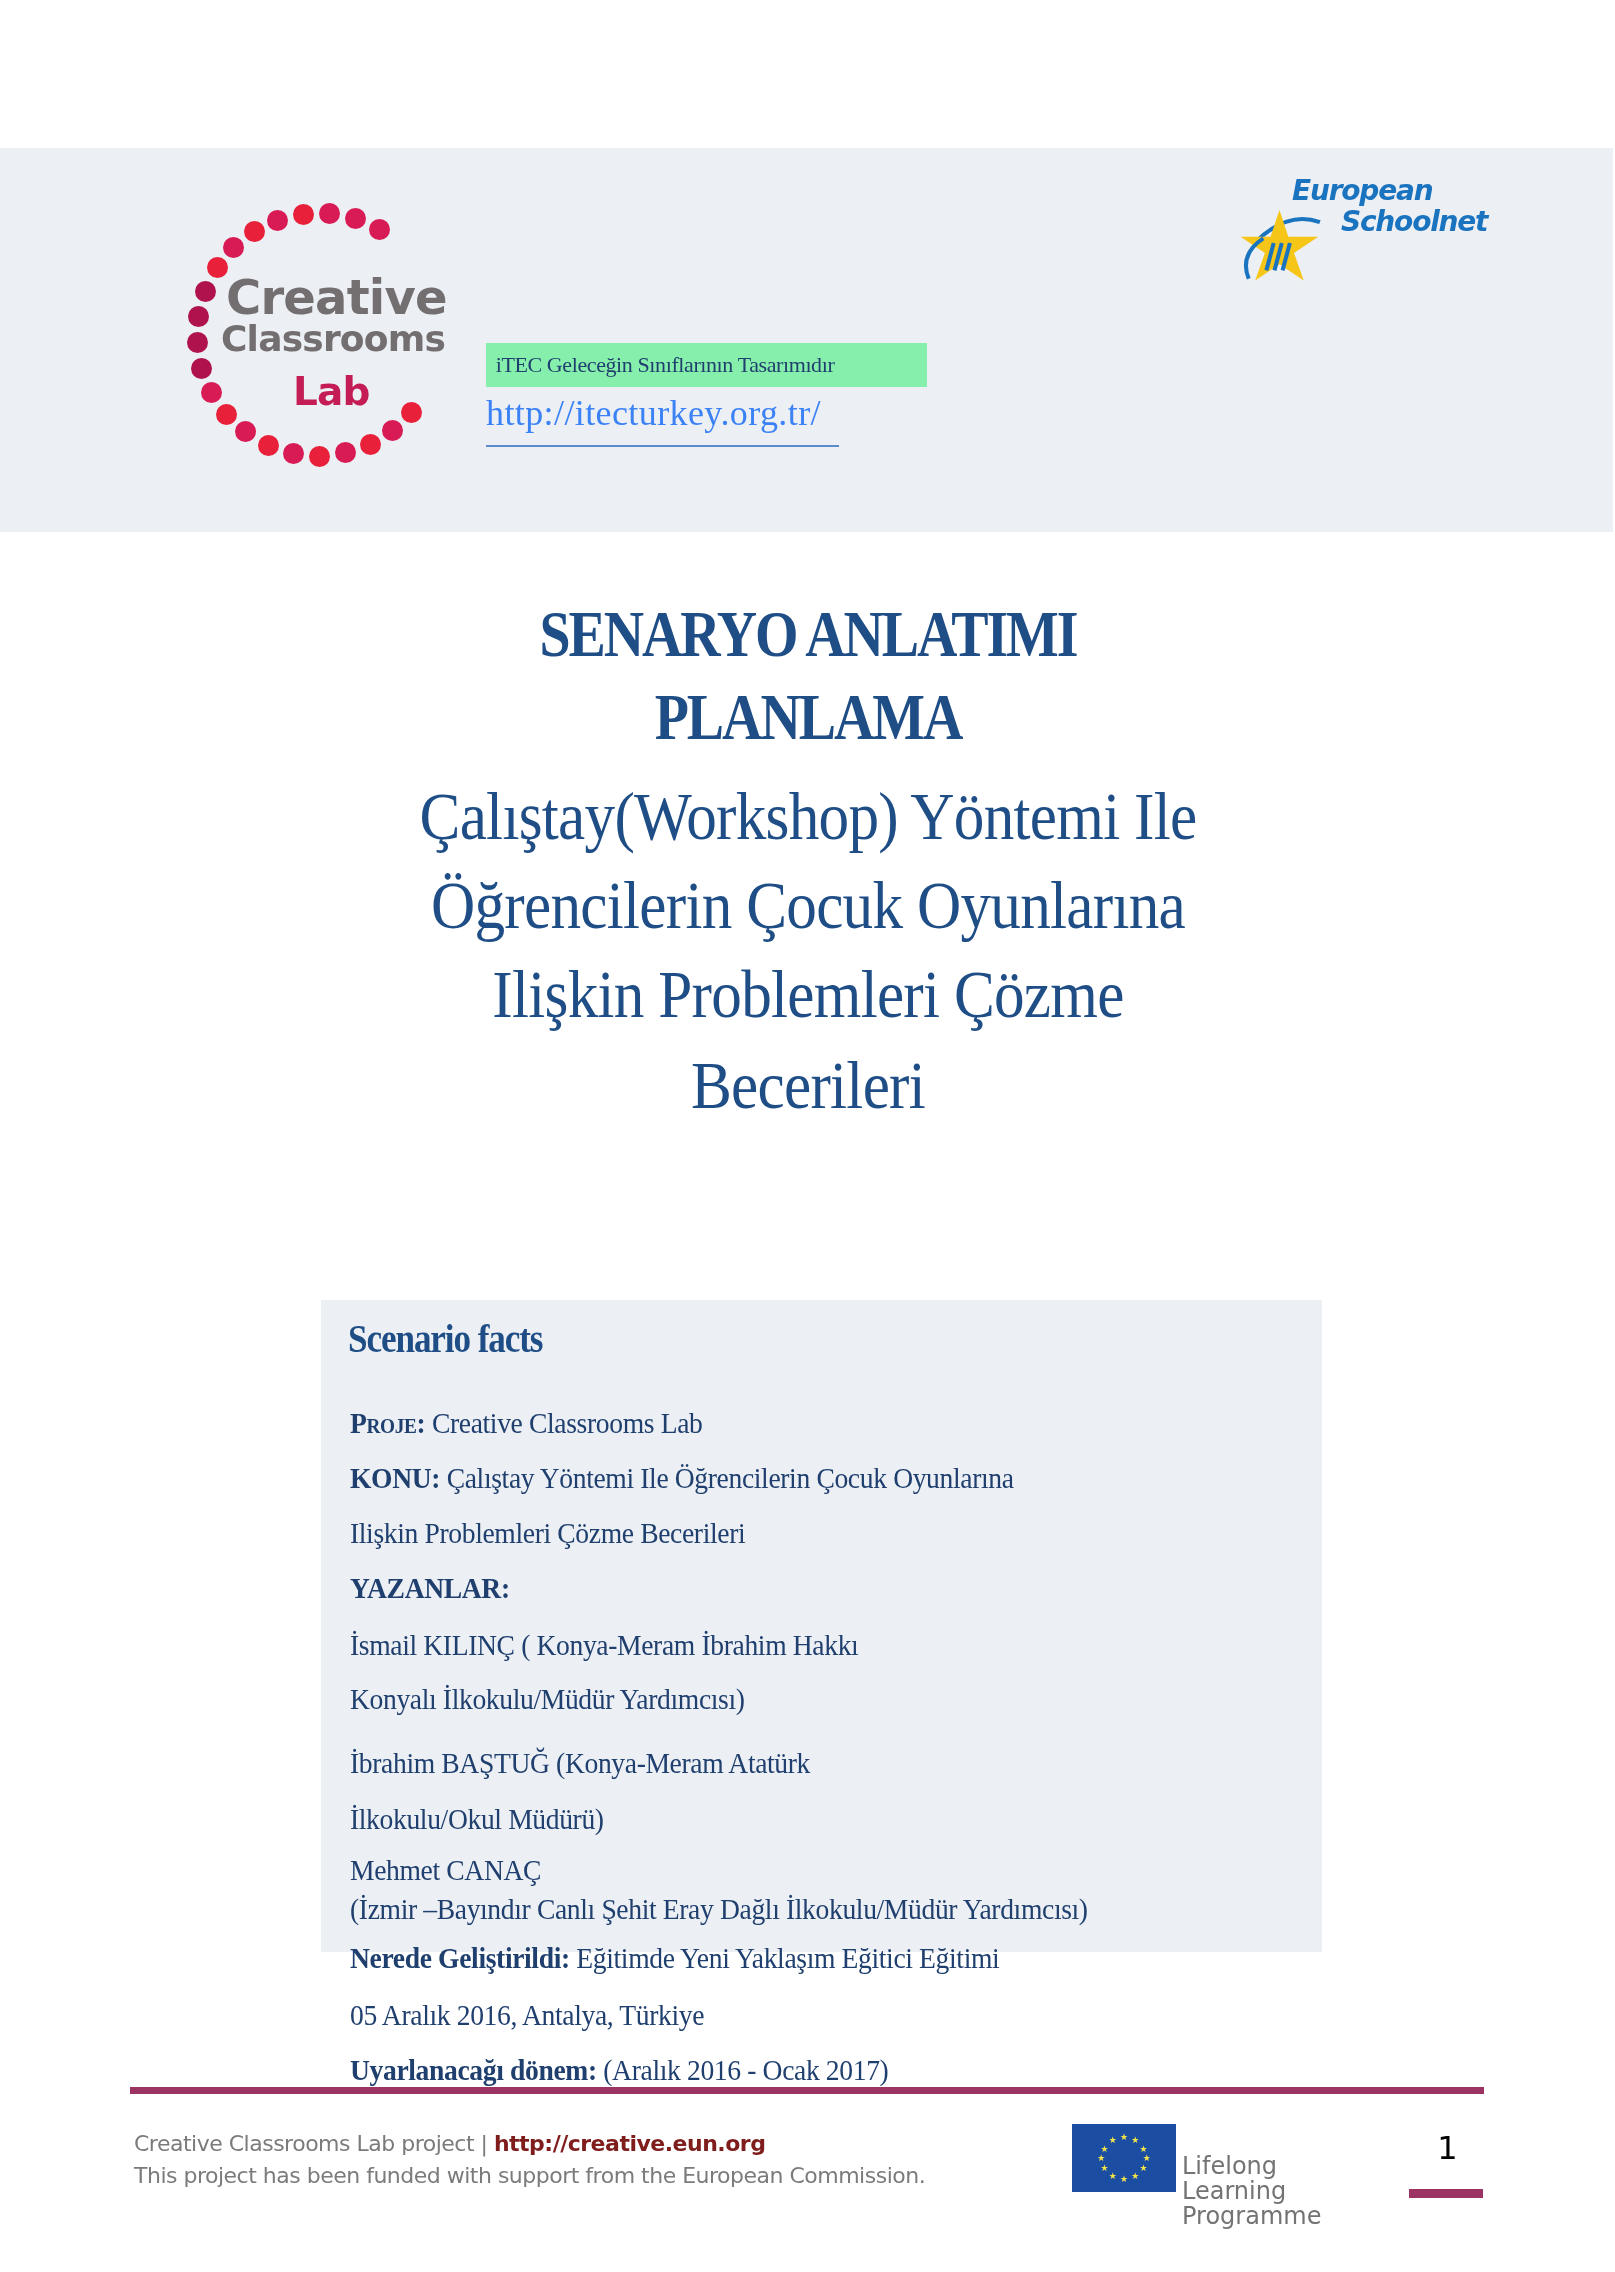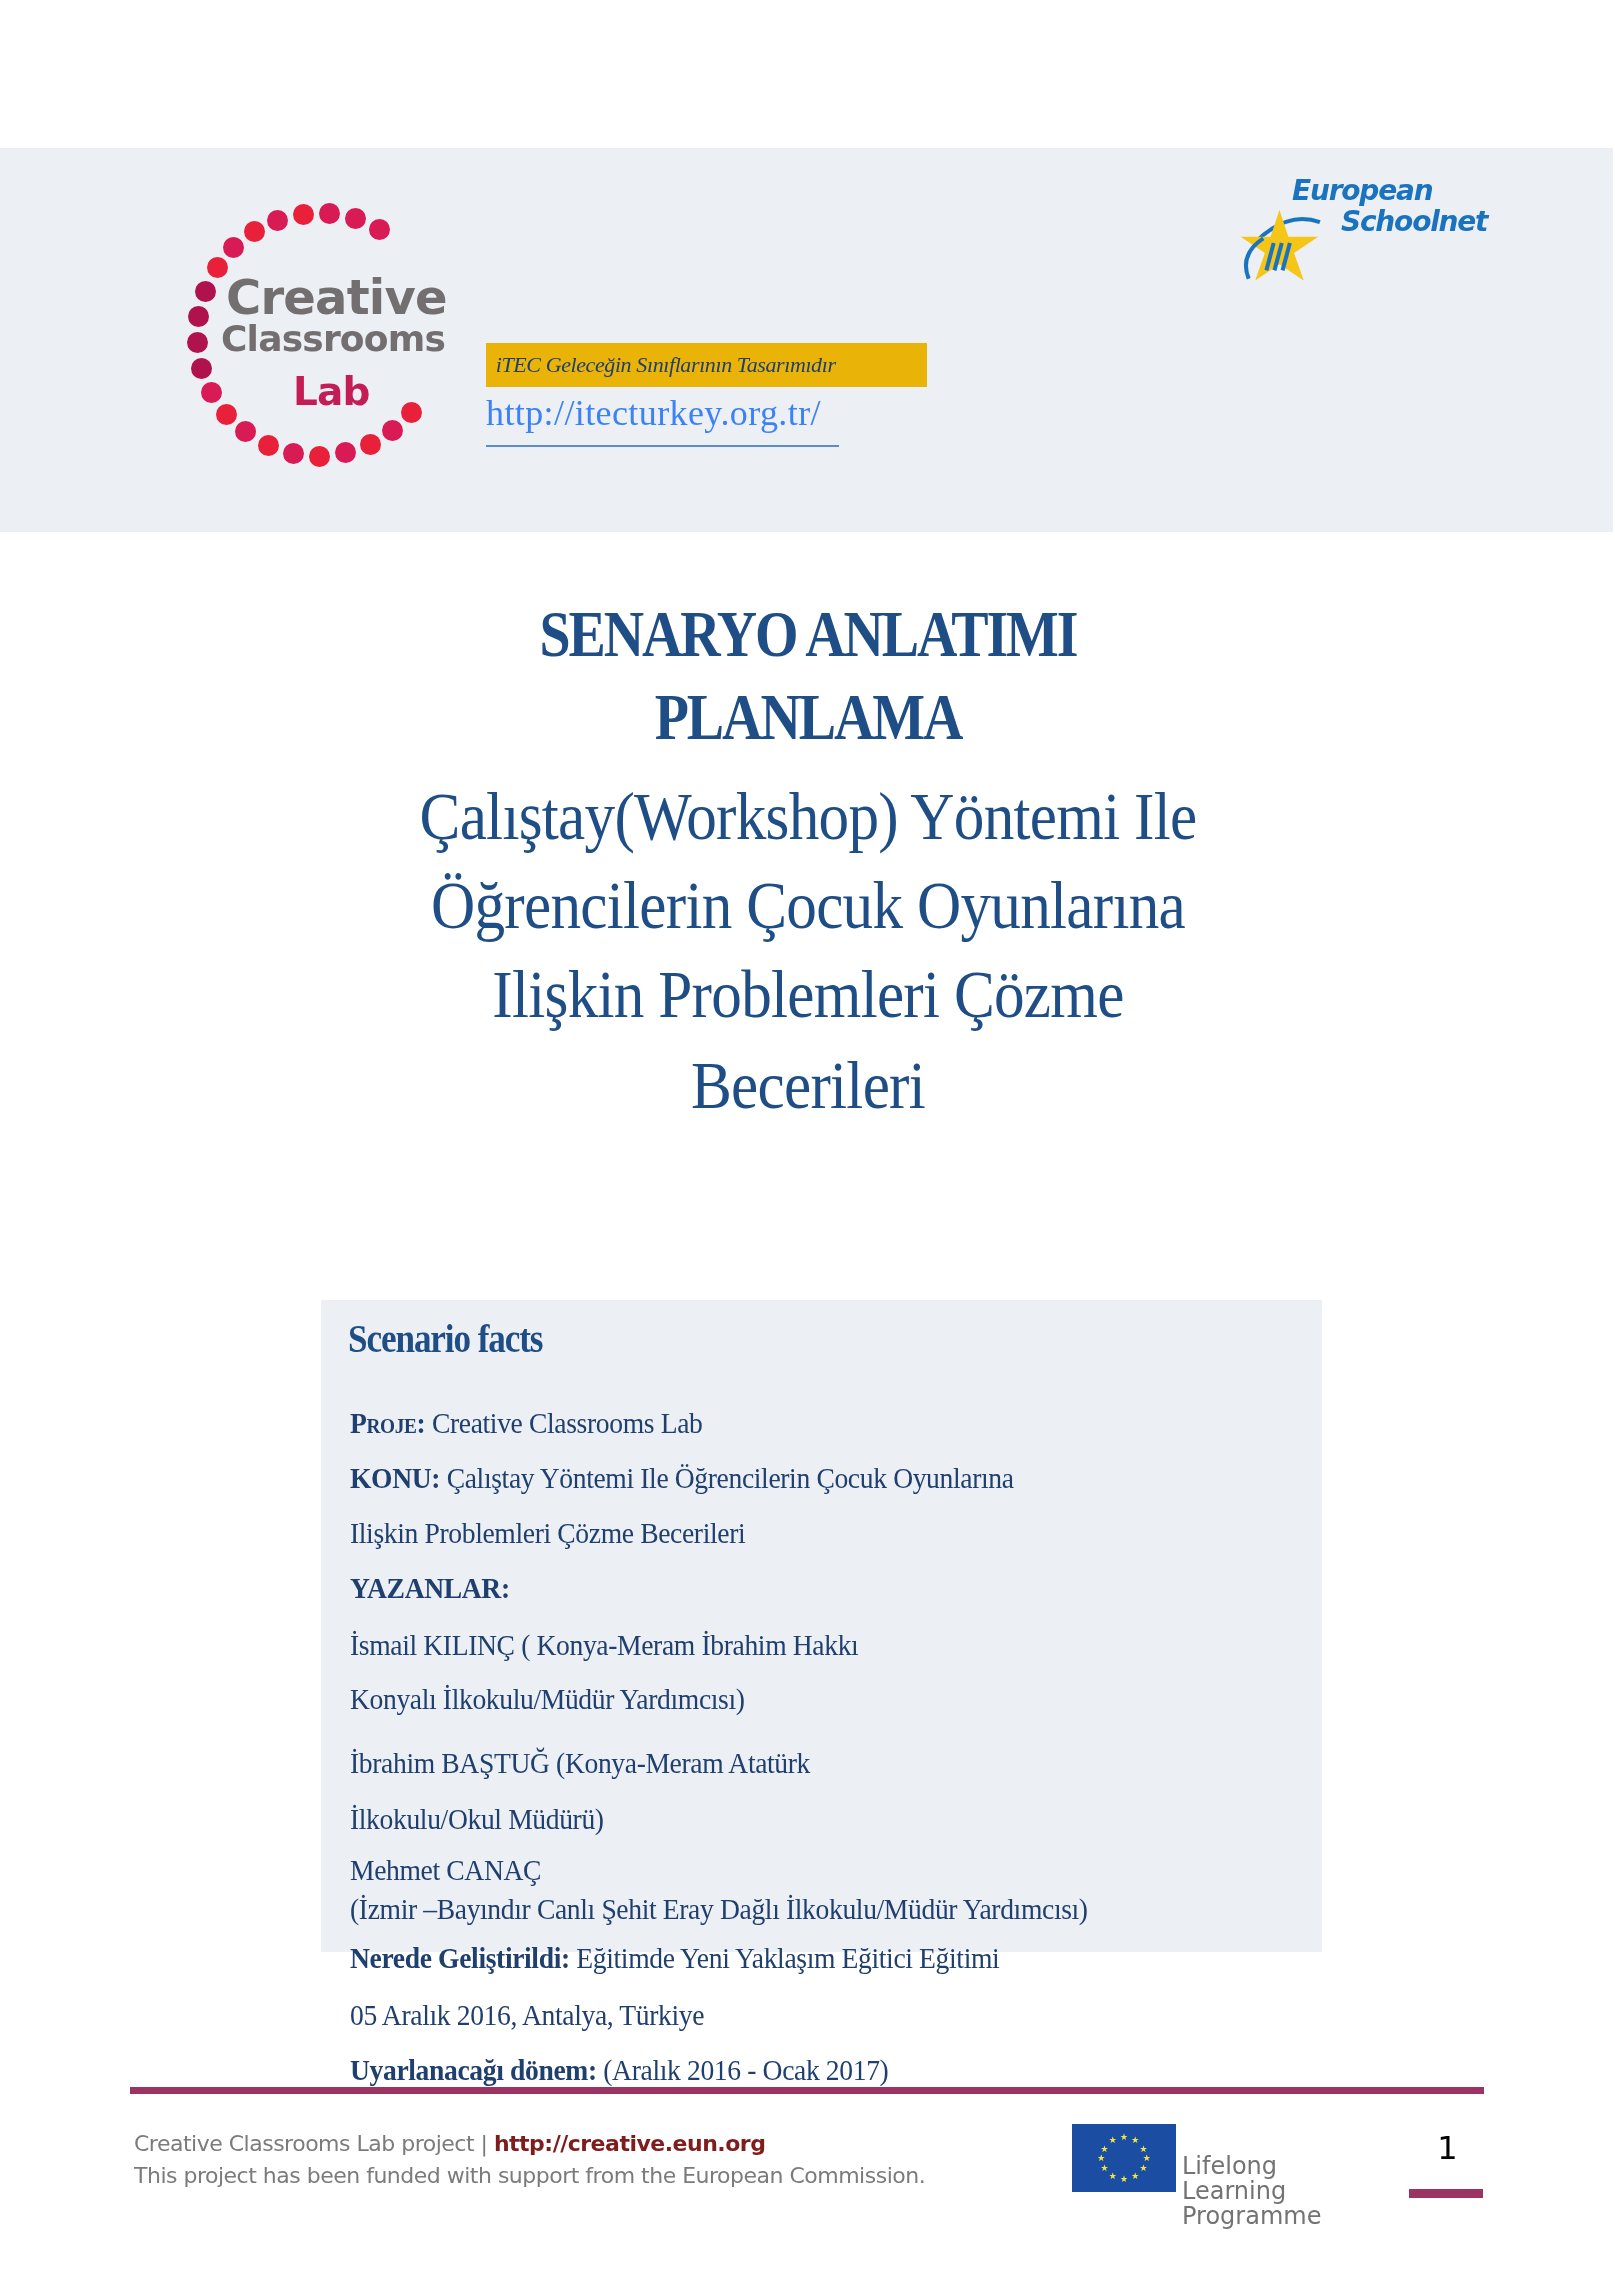--- a/index.html
+++ b/index.html
@@ -12,21 +12,21 @@
 
   
   #ccl-logo { left:197px; top:201px; width:236px; height:267px; }
   #ccl-logo .dot { position:absolute; width:21px; height:21px; border-radius:50%; }
   .ccl-word { position:absolute; font-family:"DejaVu Sans","Liberation Sans",sans-serif; font-weight:bold; white-space:nowrap; letter-spacing:-0.8px; }
   #ccl-creative { left:29px; top:68px; font-size:48px; color:#736e70; }
   #ccl-classrooms { left:24px; top:117px; font-size:36px; color:#736e70; }
   #ccl-lab { left:96px; top:168px; font-size:39px; color:#c41d55; }
 
   
-  #itec-tagline { left:486px; top:343px; width:441px; height:44px; background:#eab308; font-size:22px; color:#1f3f6e; line-height:44px; padding-left:9.7px; box-sizing:border-box; white-space:nowrap; letter-spacing:-0.4px;font-style:italic; }
+  #itec-tagline { left:486px; top:343px; width:441px; height:44px; background:#86efac; font-size:22px; color:#1f3f6e; line-height:44px; padding-left:9.7px; box-sizing:border-box; white-space:nowrap; letter-spacing:-0.4px; }
   #itec-url { left:486px; top:392px; font-size:36px; color:#3b82f6; white-space:nowrap; line-height:42px; letter-spacing:0.4px; }
   #itec-url-underline { left:486px; top:445px; width:353px; height:2.4px; background:#5b8bc8; }
 
   
   #eun-logo { left:1239px; top:174px; width:243px; height:113px; }
   .eun-word { position:absolute; font-family:"DejaVu Sans","Liberation Sans",sans-serif; font-weight:bold; font-style:italic; color:#1a73bf; white-space:nowrap; letter-spacing:-1.2px; }
   #eun-european { left:53px; top:0px; font-size:28px;text-align:right; }
   #eun-schoolnet { left:102px; top:31px; font-size:28px; }
 
   

